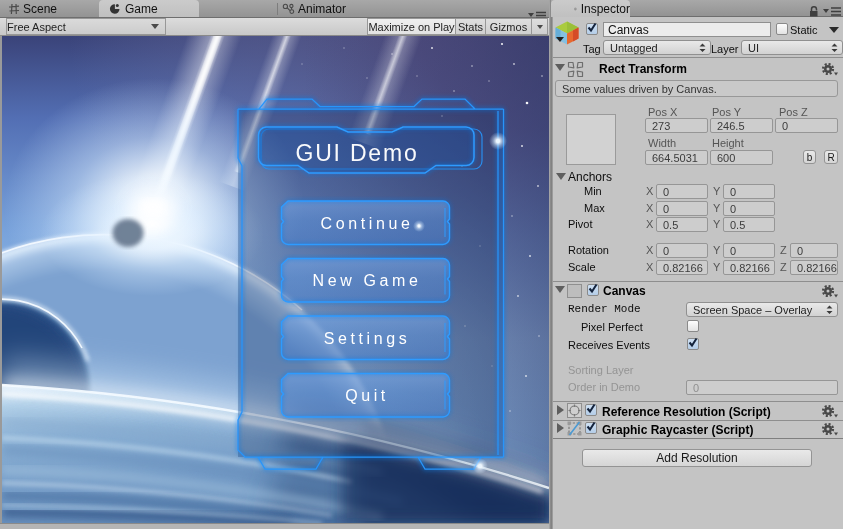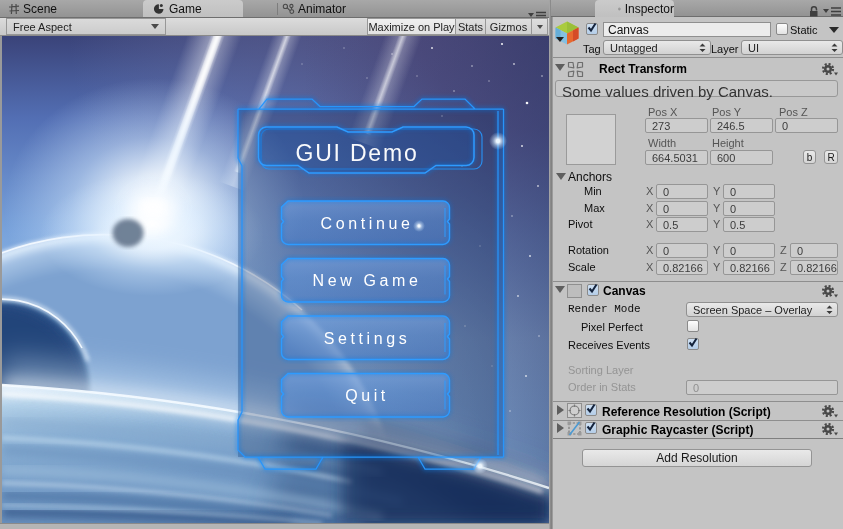--- a/index.html
+++ b/index.html
@@ -2,21 +2,21 @@
 <html><head><meta charset="utf-8">
 <style>
   html,body{margin:0;padding:0;}
   body{width:843px;height:529px;overflow:hidden;font-family:"Liberation Sans",sans-serif;background:#c4c4c4;}
   #root{position:absolute;top:0;left:0;width:843px;height:529px;}
   .abs{position:absolute;}
   
   #gtabs{left:0;top:0;width:551px;height:18px;background:linear-gradient(#a8a8a8,#939393);border-bottom:1px solid #6e6e6e;box-sizing:border-box;}
   #itabs{left:551px;top:0;width:292px;height:17px;background:linear-gradient(#a8a8a8,#939393);border-bottom:1px solid #6e6e6e;box-sizing:border-box;}
   .tab{position:absolute;top:0;height:17px;font-size:12px;color:#111;display:flex;align-items:center;}
-  .tabact{background:linear-gradient(#cbcbcb,#c0c0c0);border-radius:4px 4px 0 0;margin-left:44px;}
+  .tabact{background:linear-gradient(#cbcbcb,#c0c0c0);border-radius:4px 4px 0 0;}
   .tsep{position:absolute;top:3px;width:1px;height:12px;background:#7d7d7d;}
   
   #gtools{left:0;top:18px;width:551px;height:18px;background:linear-gradient(#dcdcdc,#c8c8c8);border-bottom:1px solid #8a8a8a;box-sizing:border-box;}
   .tbtn{position:absolute;top:0px;height:17px;box-sizing:border-box;border:1px solid #979797;font-size:11px;color:#222;display:flex;align-items:center;justify-content:center;background:linear-gradient(#dedede,#cfcfcf);}
   
   #gview{left:2px;top:36px;width:547px;height:487px;background:#4a5a8a;}
   #gleft{left:0;top:36px;width:2px;height:487px;background:#9a9a9a;}
   #gbottom{left:0;top:523px;width:551px;height:6px;background:#b5b5b5;border-top:1px solid #8a8a8a;box-sizing:border-box;}
   #vsep{left:549px;top:0;width:4px;height:529px;background:linear-gradient(90deg,#b0b0b0,#7a7a7a 55%,#a8a8a8);}
   
@@ -25,21 +25,21 @@
   .glabel{position:absolute;font-size:11px;color:#555;}
   .dislabel{position:absolute;font-size:11px;color:#949494;}
   .bold{font-weight:bold;font-size:12px;color:#000;}
   .field{position:absolute;box-sizing:border-box;background:#cdcdcd;border:1px solid #969696;border-radius:2px;font-size:11px;color:#3c3c3c;padding:1px 0 0 6px;overflow:hidden;}
   .wfield{position:absolute;box-sizing:border-box;background:#ececec;border:1px solid #8f8f8f;font-size:12px;color:#111;padding:0 0 0 4px;}
   .drop{position:absolute;box-sizing:border-box;background:linear-gradient(#e9e9e9,#d2d2d2);border:1px solid #909090;border-radius:3px;font-size:11px;color:#222;padding:1px 0 0 6px;}
   .dropdis{background:#cfcfcf;color:#999;}
   .cb{position:absolute;width:12px;height:12px;box-sizing:border-box;border:1px solid #8a8a8a;border-radius:2px;background:linear-gradient(#fdfdfd,#e3e3e3);}
   .cbc{background:linear-gradient(#cfe0f2,#b4cde8);}
   .sep{position:absolute;left:0;width:290px;height:1px;background:#8e8e8e;}
-  .helpbox{position:absolute;box-sizing:border-box;background:#c9c9c9;border:1px solid #989898;border-radius:3px;font-size:15px;color:#333;}
+  .helpbox{position:absolute;box-sizing:border-box;background:#c9c9c9;border:1px solid #989898;border-radius:3px;font-size:11px;color:#333;}
   .fold{position:absolute;width:0;height:0;}
   .foldopen{border-left:5px solid transparent;border-right:5px solid transparent;border-top:7px solid #5e5e5e;}
   .foldclosed{border-top:5px solid transparent;border-bottom:5px solid transparent;border-left:7px solid #5e5e5e;}
   .btn{position:absolute;box-sizing:border-box;border:1px solid #949494;border-radius:3px;background:linear-gradient(#e9e9e9,#d5d5d5);display:flex;align-items:center;justify-content:center;color:#1a1a1a;}
 </style>
 </head>
 <body>
 <div id="root">
 
   <div class="abs" id="gview">
@@ -301,21 +301,21 @@
     <div class="abs" style="left:528px;top:6px;">
       <svg width="18" height="9" viewBox="0 0 18 9">
           <path d="M 0,2 L 6,2 L 3,6 Z" fill="#3f3f3f"></path>
           <g stroke="#3f3f3f" stroke-width="1.4">
             <path d="M 8,1.5 L 18,1.5 M 8,4.5 L 18,4.5 M 8,7.5 L 18,7.5"></path>
           </g>
         </svg>
     </div>
   </div>
   <div class="abs" id="gtools">
-    <div class="tbtn" style="left:6px;width:160px;justify-content:flex-start;padding-left:6px;background:linear-gradient(#dadada,#cccccc);">Free Aspect
+    <div class="tbtn" style="left:6px;width:160px;justify-content:flex-start;padding-left:0;background:linear-gradient(#dadada,#cccccc);">Free Aspect
       <span style="position:absolute;right:6px;top:5px;width:0;height:0;border-left:4px solid transparent;border-right:4px solid transparent;border-top:5px solid #4a4a4a;"></span>
     </div>
     <div class="tbtn" style="left:367px;width:89px;background:linear-gradient(#efefef,#e2e2e2);">Maximize on Play</div>
     <div class="tbtn" style="left:455px;width:31px;">Stats</div>
     <div class="tbtn" style="left:485px;width:47px;text-align:center;">Gizmos</div>
     <div class="tbtn" style="left:531px;width:17px;">
       <span style="width:0;height:0;border-left:3.5px solid transparent;border-right:3.5px solid transparent;border-top:4.5px solid #4a4a4a;"></span>
     </div>
   </div>
   <div class="abs" id="gleft"></div>
@@ -456,21 +456,21 @@
         </svg></div>
     <div class="ilabel" style="left:28px;top:304px;">Pixel Perfect</div>
     <div class="cb" style="left:134px;top:303px;"></div>
     <div class="ilabel" style="left:15px;top:322px;">Receives Events</div>
     <div class="cb cbc" style="left:134px;top:321px;">
         <svg width="12" height="12" viewBox="0 0 12 12" style="position:absolute;left:-1px;top:-2px;">
           <path d="M 2.5,5.5 L 5,8.5 L 9.5,1.5" fill="none" stroke="#14233c" stroke-width="2"></path>
         </svg>
       </div>
     <div class="dislabel" style="left:15px;top:347px;">Sorting Layer</div>
-    <div class="dislabel" style="left:15px;top:364px;">Order in Stats</div>
+    <div class="dislabel" style="left:15px;top:364px;">Order in Demo</div>
     <div class="field" style="left:133px;top:363px;width:152px;height:15px;color:#8f8f8f;">0</div>
     <div class="sep" style="top:384px;"></div>
 
     <span class="fold foldclosed" style="left:4px;top:388px;"></span>
     <svg class="abs" style="left:14px;top:386px;" width="15" height="15" viewBox="0 0 15 15">
         <rect x="0.5" y="0.5" width="14" height="14" fill="#cfcfcf" stroke="#8f8f8f"></rect>
         <circle cx="7.5" cy="7.5" r="4.5" fill="none" stroke="#7a7a7a" stroke-width="1.2"></circle>
         <g stroke="#7a7a7a" stroke-width="1.2">
           <path d="M 7.5,1.5 L 7.5,4 M 7.5,11 L 7.5,13.5 M 1.5,7.5 L 4,7.5 M 11,7.5 L 13.5,7.5"></path>
         </g>

